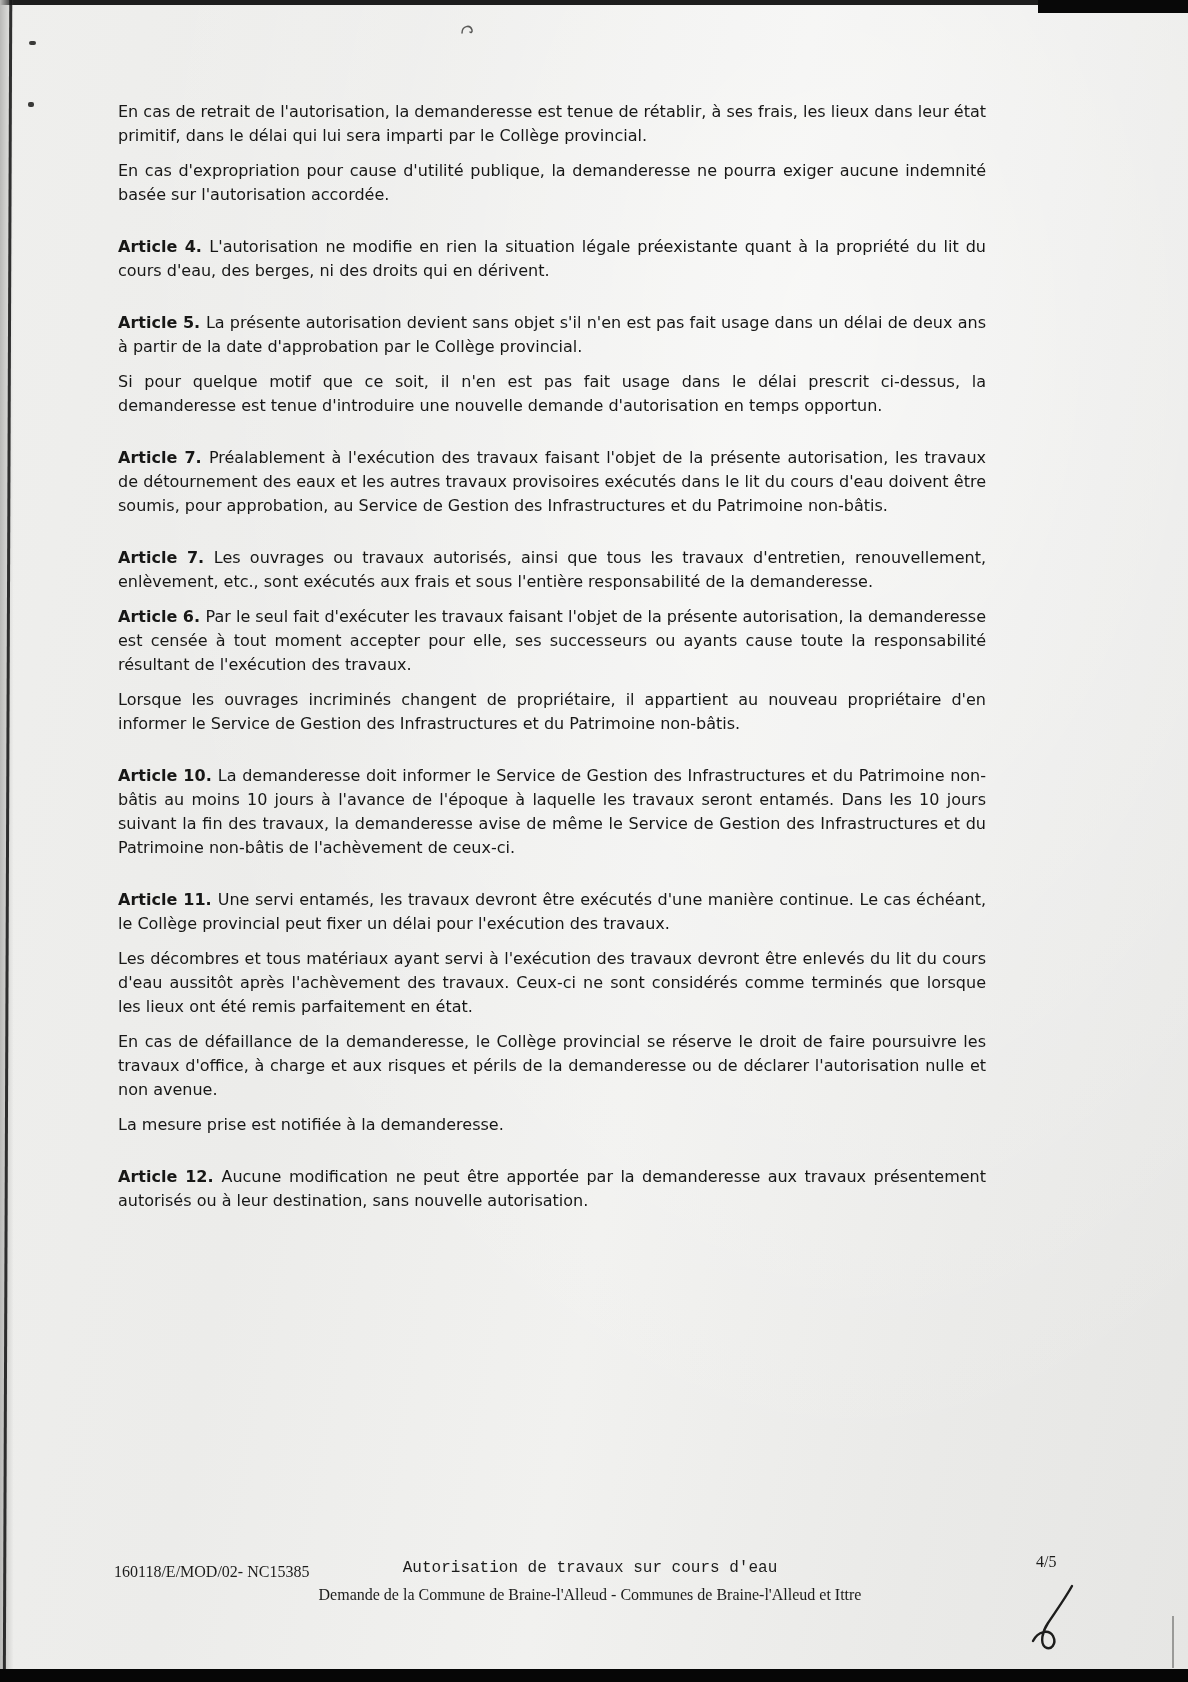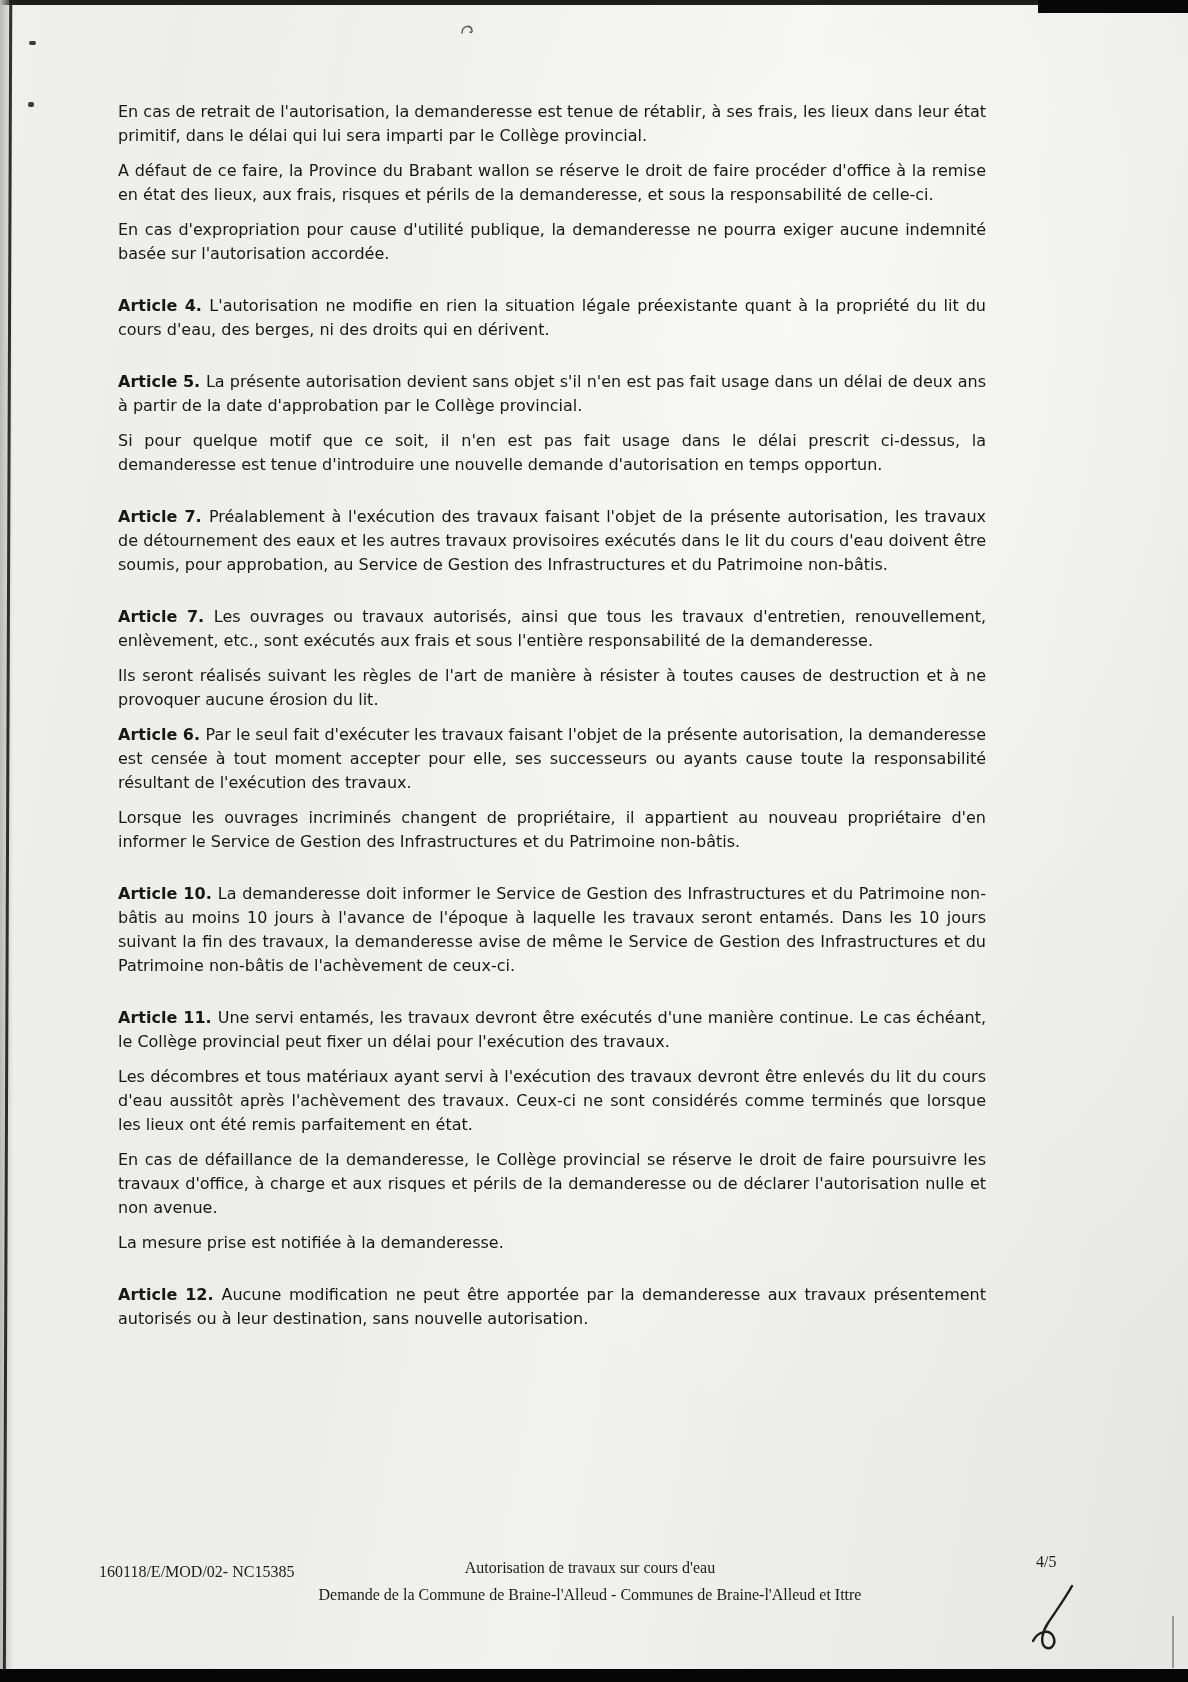--- a/index.html
+++ b/index.html
@@ -59,22 +59,22 @@
   }
   .content p.para.sp-large { margin-top: 28px; }
   .content .lead { font-weight: 700; }
 
   
   .footer {
     position: absolute; left: 0; top: 0; width: 100%;
     font-family: "Liberation Serif", "DejaVu Serif", serif;
     color: #1c1c1b; font-size: 16px;
   }
-  .footer-ref   { position: absolute; left: 99px; top: 1563px; white-space: nowrap; }
-  .footer-title { position: absolute; left: 370px; top: 1559px; width: 440px; text-align: center; white-space: nowrap; }
+  .footer-ref   { position: absolute; left: 114px; top: 1563px; white-space: nowrap; }
+  .footer-title { position: absolute; left: 370px; top: 1559px; width: 440px; text-align: center; white-space: nowrap; font-family: Liberation Mono, monospace; }
   .footer-line2 { position: absolute; left: 160px; top: 1586px; width: 860px; text-align: center; white-space: nowrap; }
   .footer-page  { position: absolute; left: 1036px; top: 1553px; }
 
   .mark-squiggle { position: absolute; left: 459px; top: 21px; }
   .mark-signature { position: absolute; left: 1028px; top: 1583px; }
 </style>
 </head>
 <body>
 
 <div class="paper">
@@ -90,36 +90,34 @@
 
   <div class="mark-squiggle">
     <svg width="18" height="14" viewBox="0 0 18 14">
       <path d="M3 11 C3 4 11 2 13 8 C13.5 10 12 11 11 10" fill="none" stroke="#5a5a58" stroke-width="1.5" stroke-linecap="round"></path>
     </svg>
   </div>
 
   <div class="content" id="paragraphs">
   <p class="para"><span class="txt">En cas de retrait de l'autorisation, la demanderesse est tenue de rétablir, à ses frais, les lieux dans leur état primitif, dans le délai qui lui sera imparti par le Collège provincial.</span></p>
 
-  <p class="para"><span class="txt">A défaut de ce faire, la Province du Brabant wallon se réserve le droit de faire procéder d'office à la remise en état des lieux, aux frais, risques et périls de la demanderesse, et sous la responsabilité de celle-ci.</span></p>
 
   <p class="para"><span class="txt">En cas d'expropriation pour cause d'utilité publique, la demanderesse ne pourra exiger aucune indemnité basée sur l'autorisation accordée.</span></p>
 
   <p class="para sp-large"><b class="lead">Article 4. </b><span class="txt">L'autorisation ne modifie en rien la situation légale préexistante quant à la propriété du lit du cours d'eau, des berges, ni des droits qui en dérivent.</span></p>
 
   <p class="para sp-large"><b class="lead">Article 5. </b><span class="txt">La présente autorisation devient sans objet s'il n'en est pas fait usage dans un délai de deux ans à partir de la date d'approbation par le Collège provincial.</span></p>
 
   <p class="para"><span class="txt">Si pour quelque motif que ce soit, il n'en est pas fait usage dans le délai prescrit ci-dessus, la demanderesse est tenue d'introduire une nouvelle demande d'autorisation en temps opportun.</span></p>
 
 
   <p class="para sp-large"><b class="lead">Article 7. </b><span class="txt">Préalablement à l'exécution des travaux faisant l'objet de la présente autorisation, les travaux de détournement des eaux et les autres travaux provisoires exécutés dans le lit du cours d'eau doivent être soumis, pour approbation, au Service de Gestion des Infrastructures et du Patrimoine non-bâtis.</span></p>
 
   <p class="para sp-large"><b class="lead">Article 7. </b><span class="txt">Les ouvrages ou travaux autorisés, ainsi que tous les travaux d'entretien, renouvellement, enlèvement, etc., sont exécutés aux frais et sous l'entière responsabilité de la demanderesse.</span></p>
 
-  <p class="para"><span class="txt">Ils seront réalisés suivant les règles de l'art de manière à résister à toutes causes de destruction et à ne provoquer aucune érosion du lit.</span></p>
 
 
   <p class="para"><b class="lead">Article 6. </b><span class="txt">Par le seul fait d'exécuter les travaux faisant l'objet de la présente autorisation, la demanderesse est censée à tout moment accepter pour elle, ses successeurs ou ayants cause toute la responsabilité résultant de l'exécution des travaux.</span></p>
 
   <p class="para"><span class="txt">Lorsque les ouvrages incriminés changent de propriétaire, il appartient au nouveau propriétaire d'en informer le Service de Gestion des Infrastructures et du Patrimoine non-bâtis.</span></p>
 
   <p class="para sp-large"><b class="lead">Article 10. </b><span class="txt">La demanderesse doit informer le Service de Gestion des Infrastructures et du Patrimoine non-bâtis au moins 10 jours à l'avance de l'époque à laquelle les travaux seront entamés. Dans les 10 jours suivant la fin des travaux, la demanderesse avise de même le Service de Gestion des Infrastructures et du Patrimoine non-bâtis de l'achèvement de ceux-ci.</span></p>
 
   <p class="para sp-large"><b class="lead">Article 11. </b><span class="txt">Une servi entamés, les travaux devront être exécutés d'une manière continue. Le cas échéant, le Collège provincial peut fixer un délai pour l'exécution des travaux.</span></p>
 

